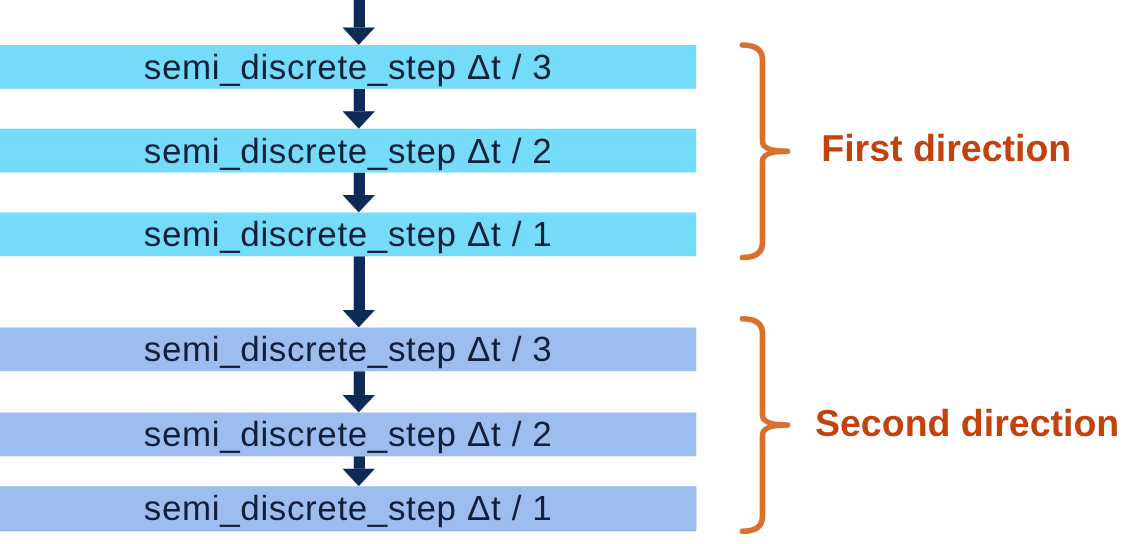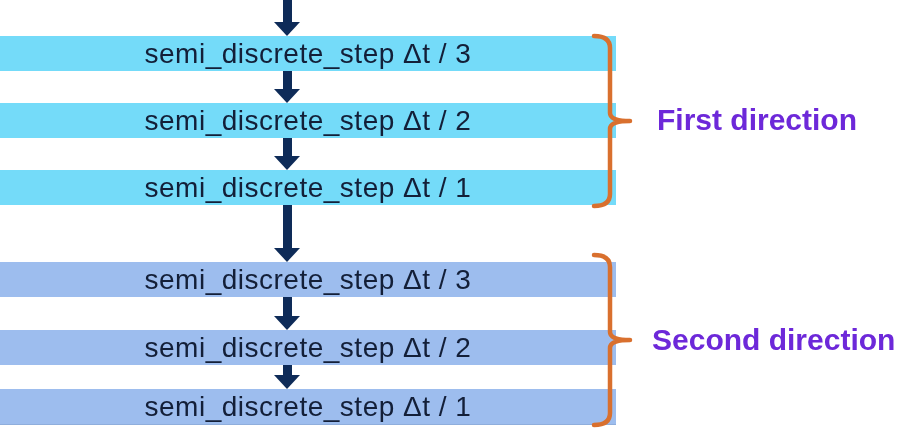--- a/index.html
+++ b/index.html
@@ -13,21 +13,21 @@
     width: 907px;
     height: 435px;
     background: #FFFFFF;
     overflow: hidden;
   }
 
   
   .bar {
     position: absolute;
     left: 0;
-    width: 616px;
+    width: 557px;
     height: 35px;
     display: flex;
     align-items: center;
     justify-content: center;
     box-sizing: border-box;
   }
   .bar.g1 { background: #74DBF9; }
   .bar.g2 { background: #9DBDEE; }
   .bar.last { box-shadow: 0 1px 0 #8FAEDC; }
   .bar .step-label {
@@ -73,21 +73,21 @@
     stroke-width: 4.5;
     stroke-linecap: round;
     stroke-linejoin: round;
   }
 
   
   .group-label {
     position: absolute;
     font-size: 30px;
     font-weight: bold;
-    color: #6d28d9;
+    color: #c2410c;
     line-height: 32px;
     white-space: nowrap;
   }
   .group-label.first  { left: 657px; top: 104px; }
   .group-label.second { left: 652px; top: 324px; text-align: center; }
 </style>
 </head>
 <body>
 
 <div class="canvas">

